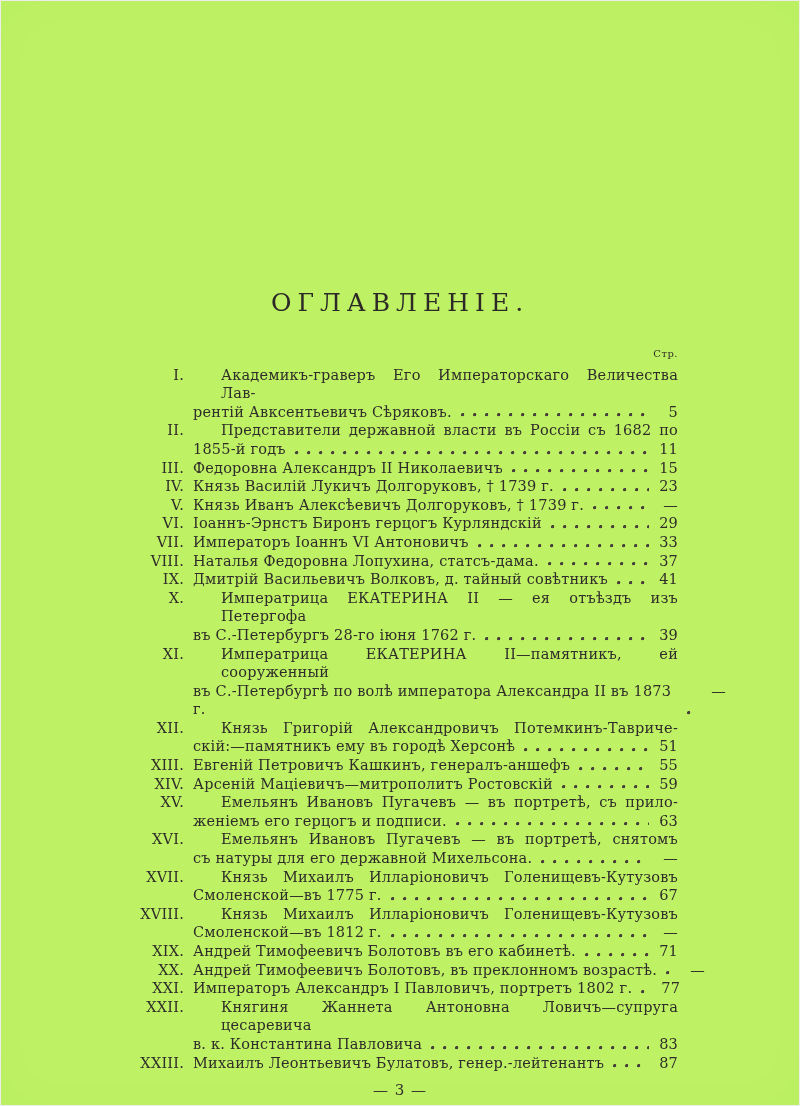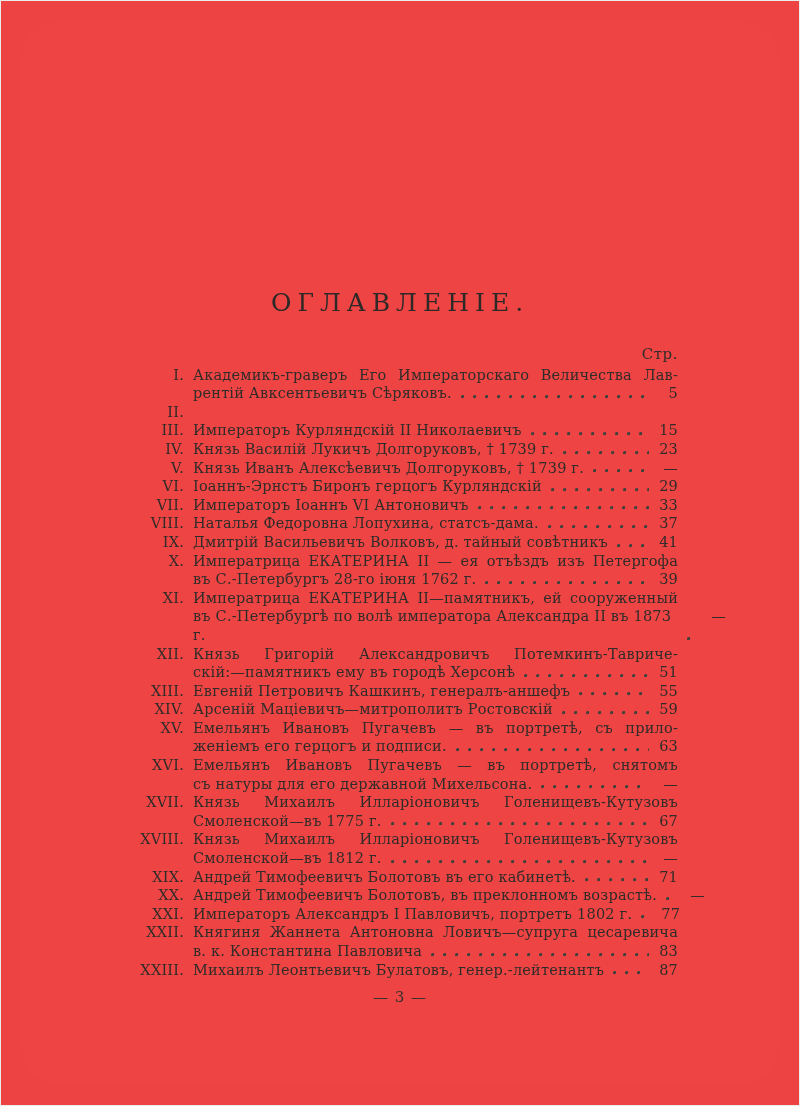--- a/index.html
+++ b/index.html
@@ -10,41 +10,41 @@
   body {
     width: 800px;
     height: 1106px;
     overflow: hidden;
   }
   .page {
     position: relative;
     width: 800px;
     height: 1106px;
     box-sizing: border-box;
-    background: #ef4444;
+    background: #bef264;
     box-shadow: inset 0 0 0 1px #ececea, inset 0 0 60px rgba(0,0,0,0.015);
     font-family: "DejaVu Serif", "Liberation Serif", serif;
     color: #2f2c29;
   }
   .title {
     padding-top: 288px;
     text-align: center;
     font-size: 25px;
     letter-spacing: 6px;
     font-weight: normal;
     color: #2c2926;
   }
   .content-col {
     width: 546px;
     margin-left: 132px;
   }
   .header-row {
     margin-top: 28px;
     text-align: right;
-    font-size: 15px;
+    font-size: 10px;
     line-height: 18.6px;
     letter-spacing: 0.5px;
   }
   .toc {
     margin-top: 2px;
   }
   .entry {
     display: flex;
     font-size: 14.5px;
     line-height: 18.6px;
@@ -56,20 +56,21 @@
     text-align: right;
     padding-right: 9px;
   }
   .lines {
     flex: 1;
     min-width: 0;
   }
   .line.fill {
     text-align: justify;
     text-align-last: justify;
+    margin-left: 28px;
   }
   .line.last {
     display: flex;
   }
   .line.last .txt {
     flex: none;
     max-width: 100%;
   }
   .leader {
     flex: 1;
@@ -112,26 +113,34 @@
             <div class="line fill">Академикъ-граверъ Его Императорскаго Величества Лав-</div>
             <div class="line last">
               <span class="txt">рентій Авксентьевичъ Сѣряковъ.</span>
               <span class="leader"></span>
               <span class="pageno">5</span>
             </div>
           </div>
         </div>
         <div class="entry">
           <span class="num">II.</span>
+          <div class="lines">
+            <div class="line fill">Представители державной власти въ Россіи съ 1682 по</div>
+            <div class="line last">
+              <span class="txt">1855-й годъ</span>
+              <span class="leader"></span>
+              <span class="pageno">11</span>
+            </div>
+          </div>
         </div>
         <div class="entry">
           <span class="num">III.</span>
           <div class="lines">
             <div class="line last">
-              <span class="txt">Императоръ Курляндскій II Николаевичъ</span>
+              <span class="txt">Федоровна Александръ II Николаевичъ</span>
               <span class="leader"></span>
               <span class="pageno">15</span>
             </div>
           </div>
         </div>
         <div class="entry">
           <span class="num">IV.</span>
           <div class="lines">
             <div class="line last">
               <span class="txt">Князь Василій Лукичъ Долгоруковъ, † 1739 г.</span>

